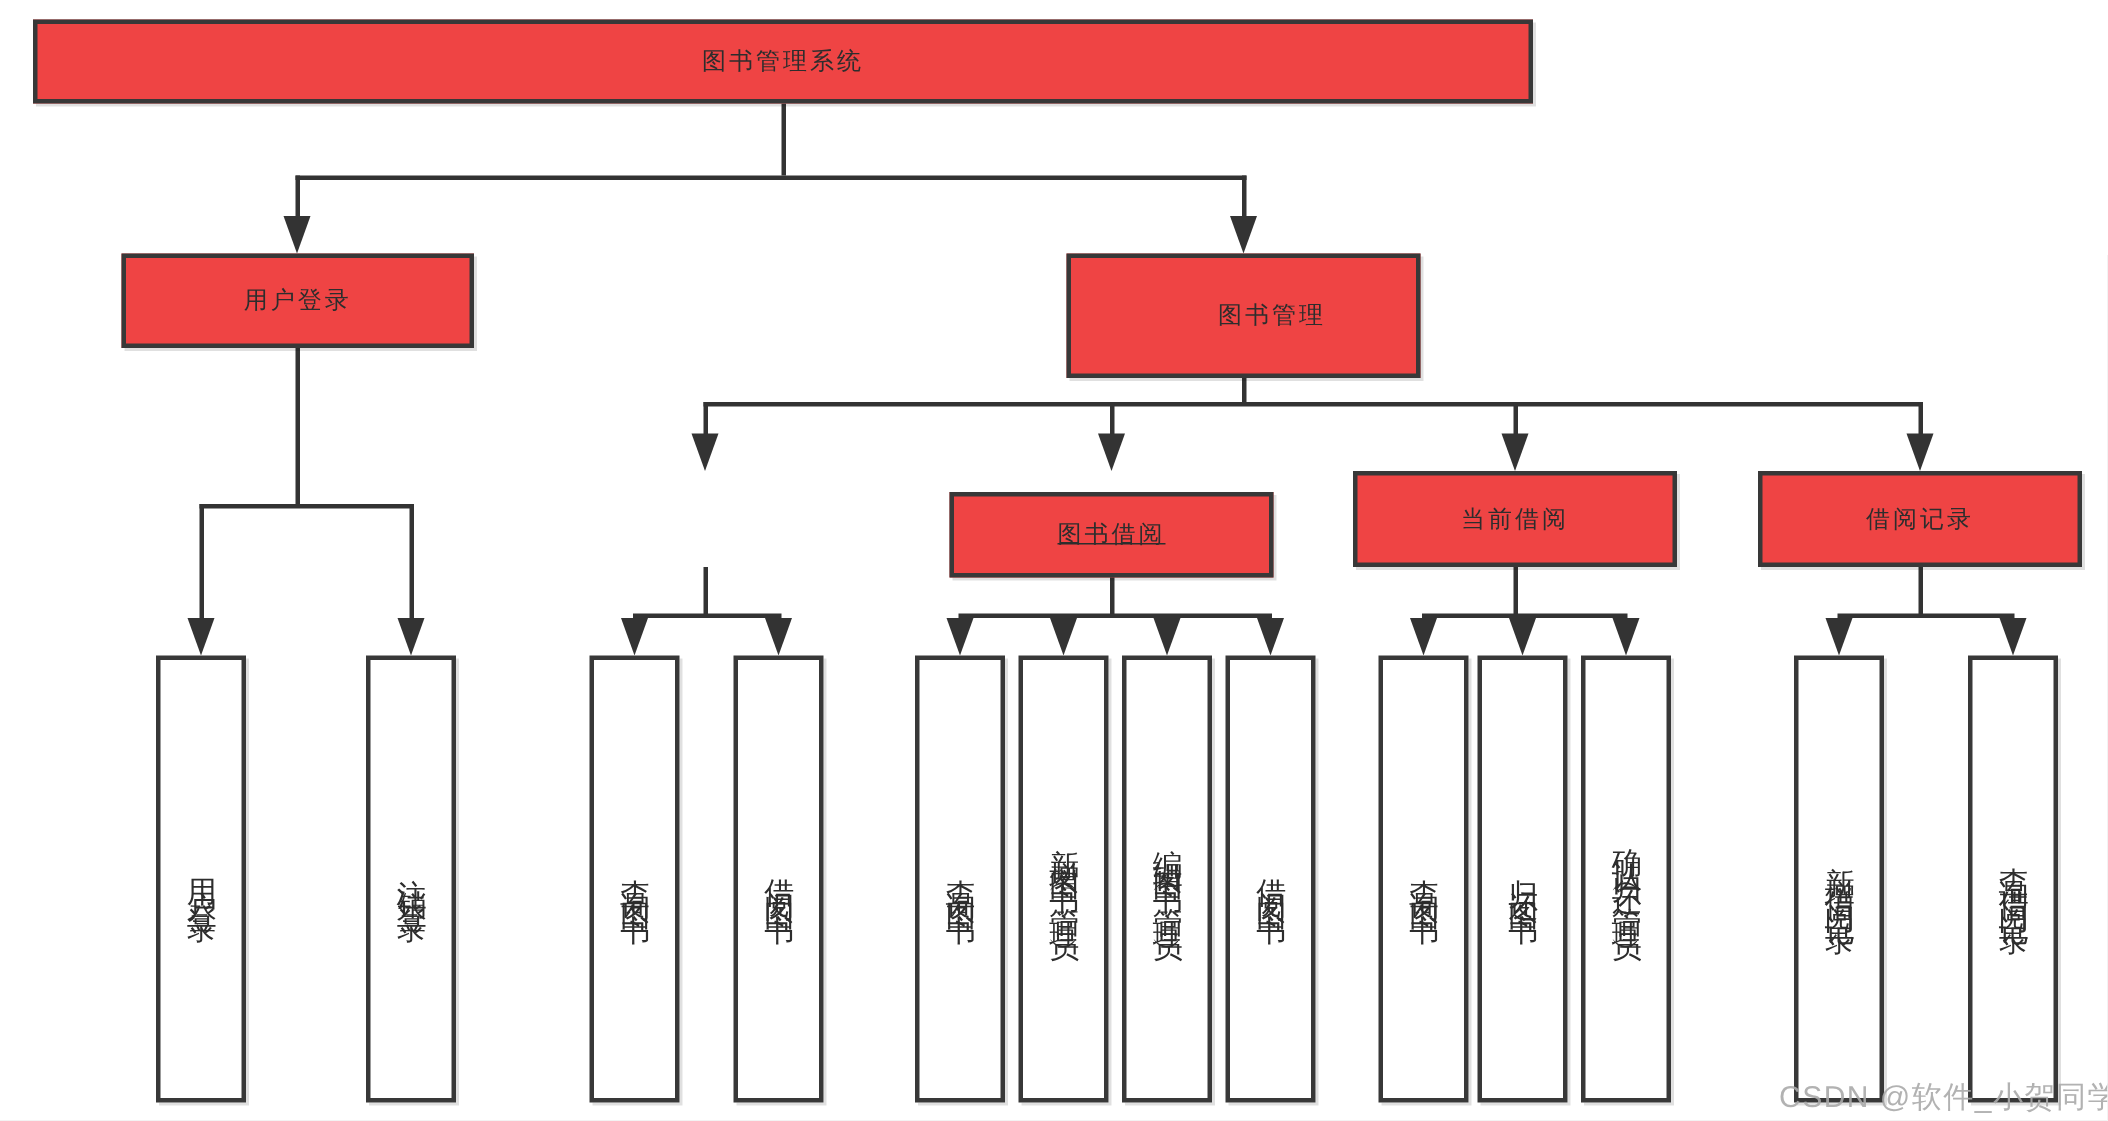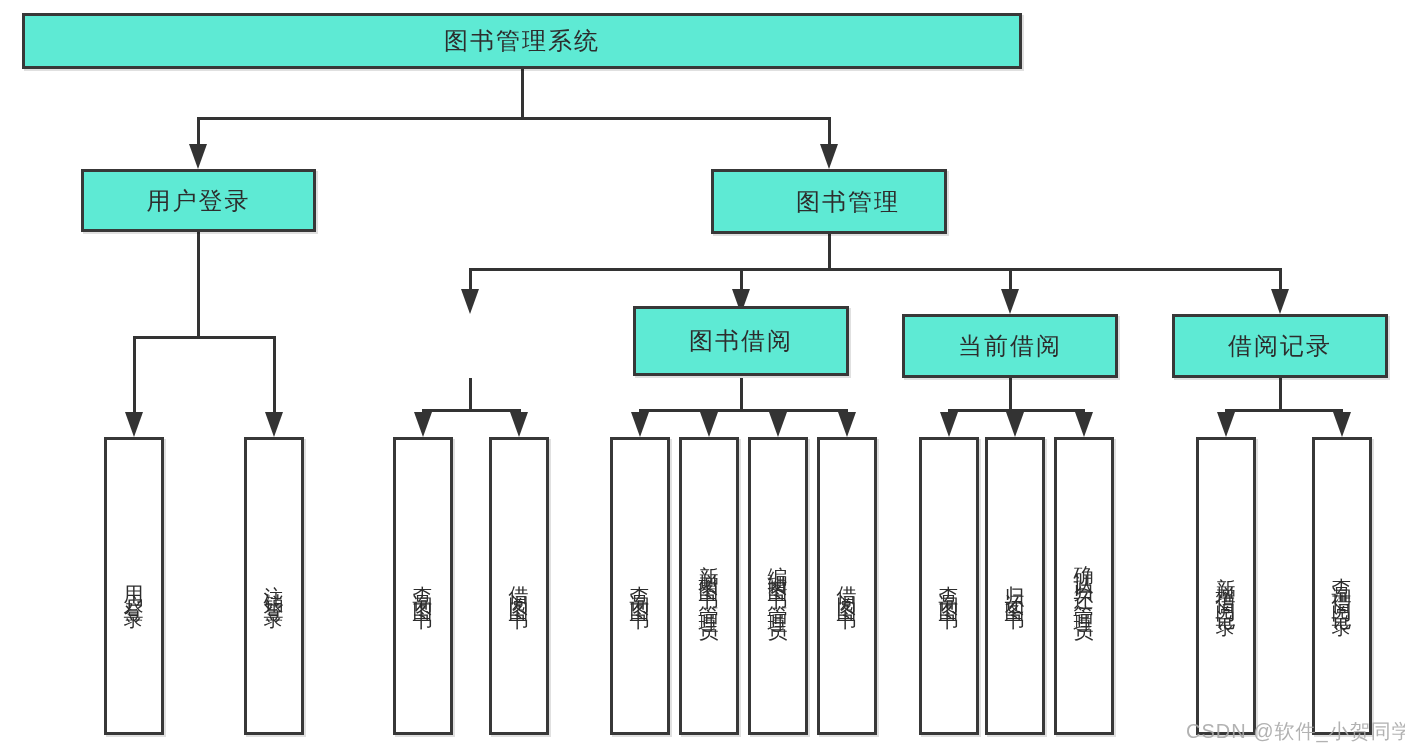--- a/index.html
+++ b/index.html
@@ -14,23 +14,23 @@
     position:relative;
     width:1405px;height:747px;
     background:var(--background);
     font-family:"Liberation Sans","DejaVu Sans",sans-serif;
     overflow:hidden;
   }
   .hbox{
     position:absolute;
     box-sizing:border-box;
     border:3px solid var(--box-border);
-    background:#5eead4;
+    background:#ef4444;
     display:flex;align-items:center;justify-content:center;
-    font-size:24px;color:var(--text);letter-spacing:2px;
+    font-size:16px;color:var(--text);letter-spacing:2px;
     box-shadow:2px 2px 0 rgba(0,0,0,0.12);
     z-index:2;
   }
   .vbox{
     position:absolute;
     box-sizing:border-box;
     border:3px solid var(--box-border);
     background:#fff;
     width:60px;height:298px;top:437px;
     display:flex;align-items:center;justify-content:center;
@@ -62,25 +62,25 @@
 
 <div class="canvas">
 
   <div class="hbox" style="left:22px;top:13px;width:1000px;height:56px;">
     <span>图书管理系统</span>
   </div>
 
   <div class="hbox" style="left:81px;top:169px;width:235px;height:63px;">
     <span>用户登录</span>
   </div>
-  <div class="hbox" style="left:711px;top:169px;width:236px;height:65px;padding-left:38px;">
+  <div class="hbox" style="left:711px;top:169px;width:236px;height:83px;padding-left:38px;">
     <span>图书管理</span>
   </div>
 
-  <div class="hbox" style="left:633px;top:306px;width:216px;height:70px;">
+  <div class="hbox" style="left:633px;top:328px;width:216px;height:57px;text-decoration:underline;">
     <span>图书借阅</span>
   </div>
   <div class="hbox" style="left:902px;top:314px;width:216px;height:64px;">
     <span>当前借阅</span>
   </div>
   <div class="hbox" style="left:1172px;top:314px;width:216px;height:64px;">
     <span>借阅记录</span>
   </div>
 
   <div class="vbox" style="left:104px;">

